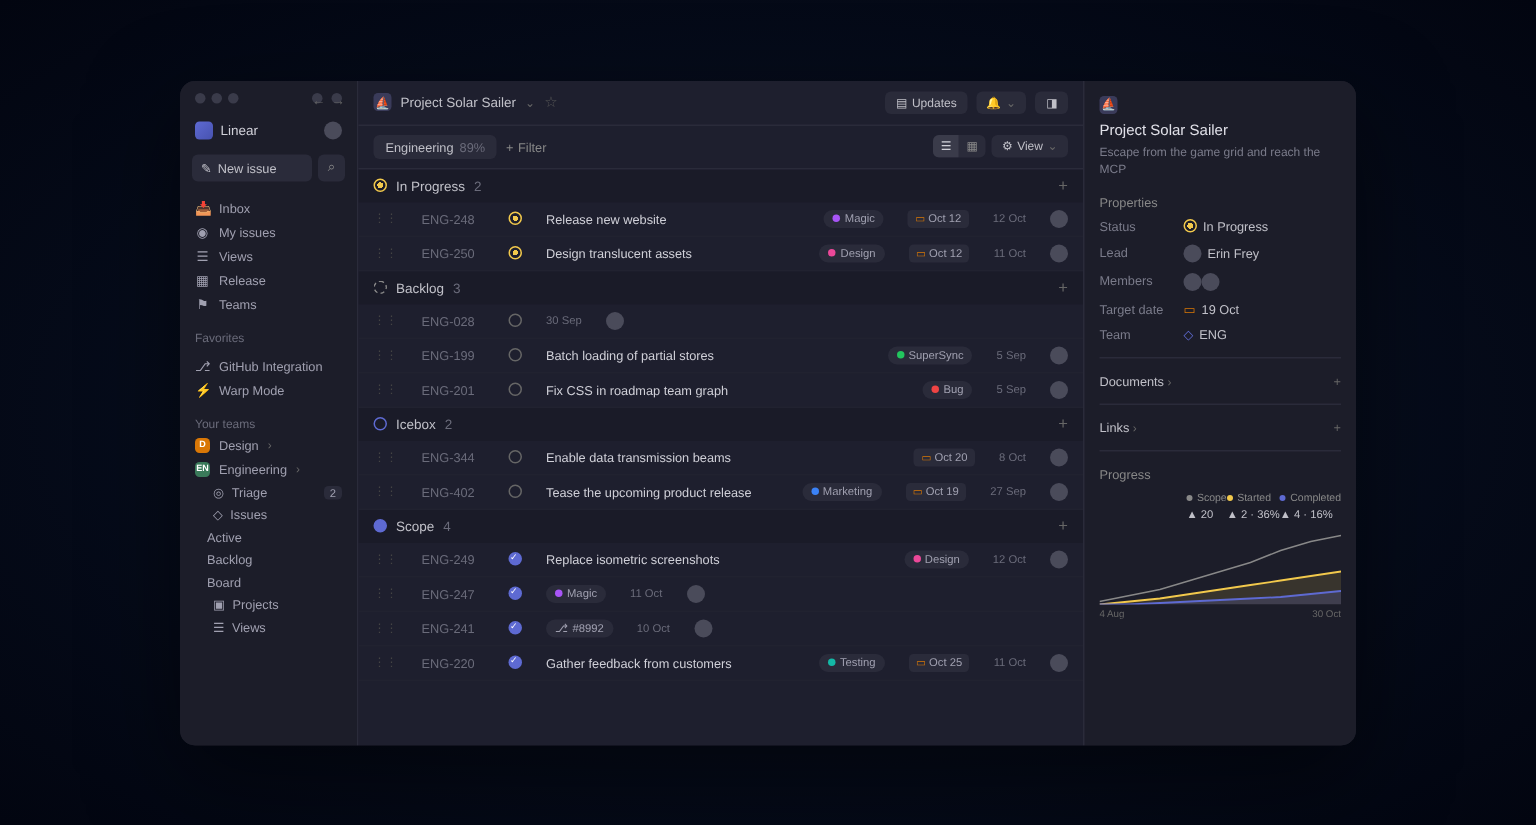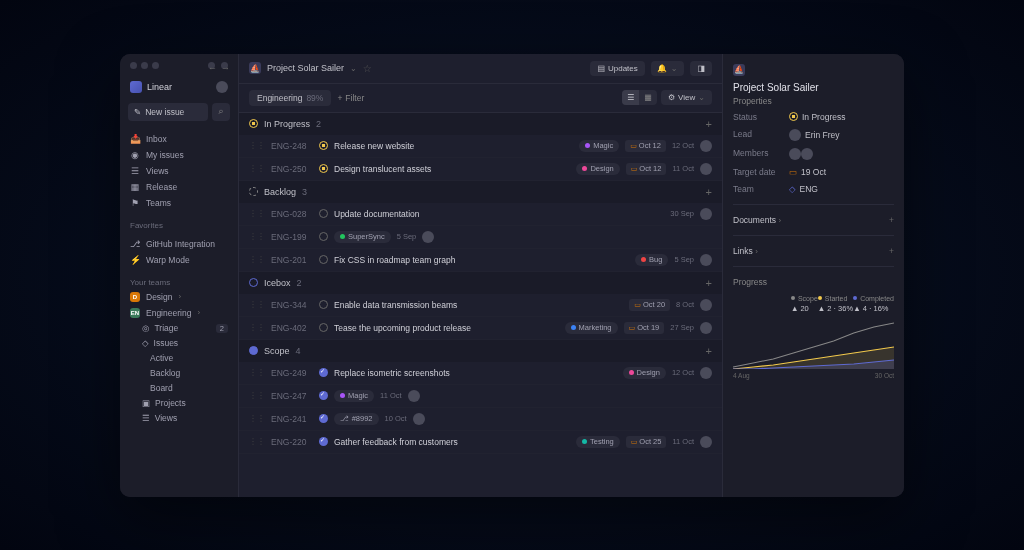--- a/index.html
+++ b/index.html
@@ -13,21 +13,21 @@
 .brand-icon{width:12px;height:12px;background:linear-gradient(135deg,#5e6ad2,#4752b0);border-radius:3px}
 .avatar-sm{width:12px;height:12px;border-radius:50%;background:#4a4b5a;margin-left:auto}
 .new-issue-row{display:flex;gap:4px;padding:6px 8px}
 .new-issue{flex:1;background:#2a2b3a;border-radius:4px;padding:4px 6px;display:flex;align-items:center;gap:4px;color:#c0c0c8;font-size:8.5px}
 .search-btn{width:18px;background:#2a2b3a;border-radius:4px;display:flex;align-items:center;justify-content:center;color:#888}
 .nav-list{padding:4px 0}
 .nav-item{display:flex;align-items:center;gap:6px;padding:3px 10px;color:#a0a0b0;cursor:pointer;font-size:8.5px}
 .nav-item .ico{width:10px;text-align:center;font-size:9px}
 .section-label{padding:6px 10px 2px;color:#6a6b7a;font-size:8px}
 .tree-item{display:flex;align-items:center;gap:5px;padding:2.5px 10px 2.5px 22px;font-size:8.5px;color:#a0a0b0}
-.tree-item.sub{padding-left:30px}
+.tree-item.sub{padding-left:18px}
 .tree-item .badge{margin-left:auto;background:#2a2b3a;padding:0 4px;border-radius:3px;font-size:7.5px}
 .team-badge{width:10px;height:10px;border-radius:3px;display:flex;align-items:center;justify-content:center;font-size:6px;font-weight:600}
 .main{flex:1;display:flex;flex-direction:column;background:#1e1f2e;min-width:0}
 .topbar{display:flex;align-items:center;padding:7px 10px;gap:6px;border-bottom:1px solid #2a2b3a;font-size:9px;color:#c0c0c8}
 .proj-icon{width:12px;height:12px;background:#3a3b5a;border-radius:3px;display:flex;align-items:center;justify-content:center;font-size:8px}
 .proj-name{font-weight:500}
 .chev{color:#666;font-size:8px}
 .star{color:#555;font-size:10px}
 .spacer{flex:1}
 .btn-sm{background:#2a2b3a;border-radius:4px;padding:3px 7px;font-size:8px;color:#c0c0c8;display:flex;align-items:center;gap:3px}
@@ -41,21 +41,21 @@
 .toggle-btn.active{background:#3a3b4a;color:#d0d0d8}
 .issues{flex:1;overflow-y:auto}
 .group-header{display:flex;align-items:center;gap:6px;padding:5px 10px;background:#1a1b28;font-size:9px;color:#c0c0c8;font-weight:500}
 .group-header .count{color:#6a6b7a;font-weight:400}
 .group-header .plus{margin-left:auto;color:#666;font-size:11px}
 .status-dot{width:9px;height:9px;border-radius:50%;border:1.5px solid}
 .status-dot.progress{border-color:#f2c94c;background:radial-gradient(circle at center,#f2c94c 40%,transparent 40%)}
 .status-dot.backlog{border-color:#888;border-style:dashed}
 .status-dot.icebox{border-color:#5e6ad2}
 .status-dot.done{border-color:#5e6ad2;background:#5e6ad2}
-.issue-row{display:flex;align-items:center;gap:6px;padding:5px 10px;font-size:8.5px;color:#c0c0c8;border-bottom:1px solid #24253280}
+.issue-row{display:flex;align-items:center;gap:16px;padding:5px 10px;font-size:8.5px;color:#c0c0c8;border-bottom:1px solid #24253280}
 .issue-row .handle{color:#444;font-size:8px}
 .issue-row .id{color:#6a6b7a;width:42px}
 .issue-row .st{width:9px;height:9px;border-radius:50%;flex-shrink:0}
 .st.yellow{background:radial-gradient(circle,#f2c94c 35%,transparent 35%);border:1.5px solid #f2c94c}
 .st.gray{border:1.5px solid #666}
 .st.done{background:#5e6ad2;position:relative}
 .st.done:after{content:'✓';position:absolute;font-size:6px;color:#fff;top:-1px;left:1px}
 .issue-row .title{flex:1;color:#d0d0d8;white-space:nowrap;overflow:hidden;text-overflow:ellipsis}
 .tag{background:#2a2b3a;padding:1.5px 6px;border-radius:8px;font-size:7.5px;color:#a0a0b0;display:flex;align-items:center;gap:3px}
 .tag .dot{width:5px;height:5px;border-radius:50%}
@@ -258,28 +258,28 @@
         <div class="group-header">
           <div class="status-dot backlog"></div>
           <span>Backlog</span>
           <span class="count">3</span>
           <span class="plus">+</span>
         </div>
         <div class="issue-row">
           <span class="handle">⋮⋮</span>
           <span class="id">ENG-028</span>
           <div class="st gray"></div>
-          <span class="title">Update documentation</span>
           <span class="date-txt">30 Sep</span>
           <div class="assignee"></div>
         </div>
         <div class="issue-row">
           <span class="handle">⋮⋮</span>
           <span class="id">ENG-199</span>
           <div class="st gray"></div>
+          <span class="title">Batch loading of partial stores</span>
           <div class="tag"><span class="dot" style="background:#22c55e"></span>SuperSync</div>
           <span class="date-txt">5 Sep</span>
           <div class="assignee"></div>
         </div>
         <div class="issue-row">
           <span class="handle">⋮⋮</span>
           <span class="id">ENG-201</span>
           <div class="st gray"></div>
           <span class="title">Fix CSS in roadmap team graph</span>
           <div class="tag"><span class="dot" style="background:#ef4444"></span>Bug</div>
@@ -351,20 +351,21 @@
           <div class="date-pill"><span class="cal">▭</span>Oct 25</div>
           <span class="date-txt">11 Oct</span>
           <div class="assignee"></div>
         </div>
       </div>
   </div>
 
   <div class="right">
     <div class="proj-icon">⛵</div>
     <h3>Project Solar Sailer</h3>
+    <div class="desc">Escape from the game grid and reach the MCP</div>
     <div class="prop-label">Properties</div>
     <div class="prop-row">
         <div class="k">Status</div>
         <div class="v">
           <div class="status-dot progress"></div>
           <span>In Progress</span>
         </div>
       </div>
     <div class="prop-row">
         <div class="k">Lead</div>

